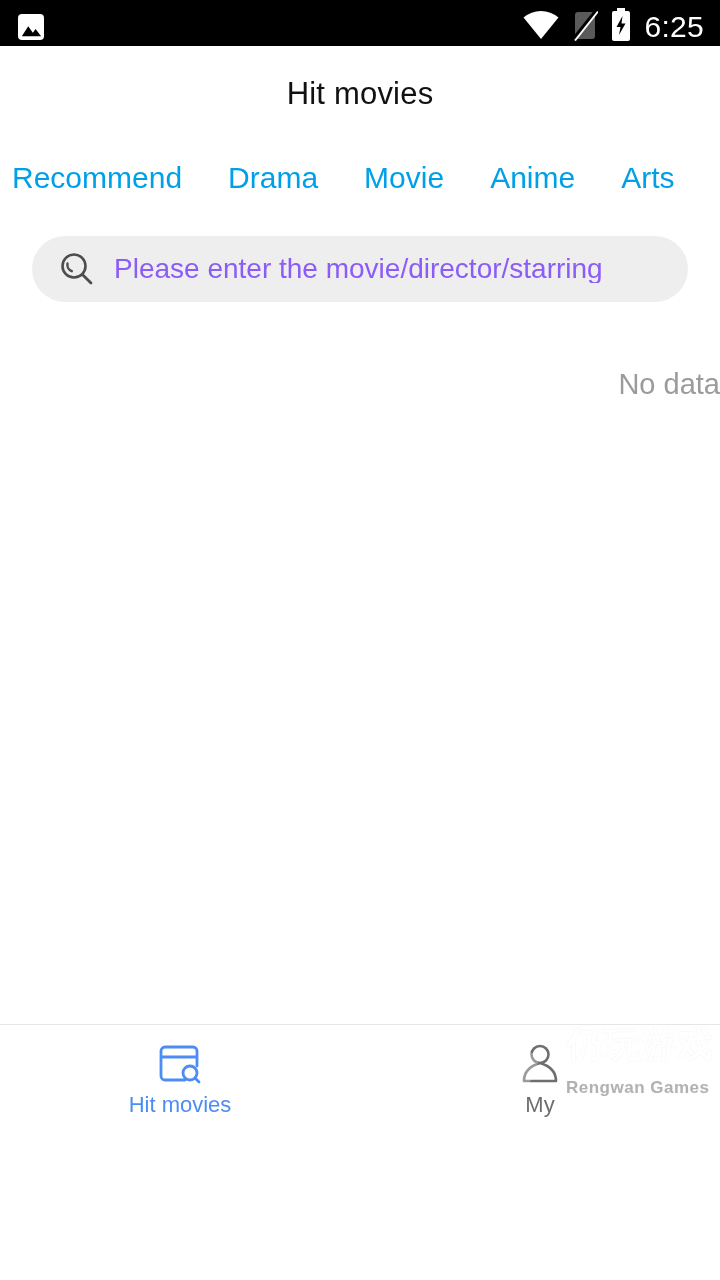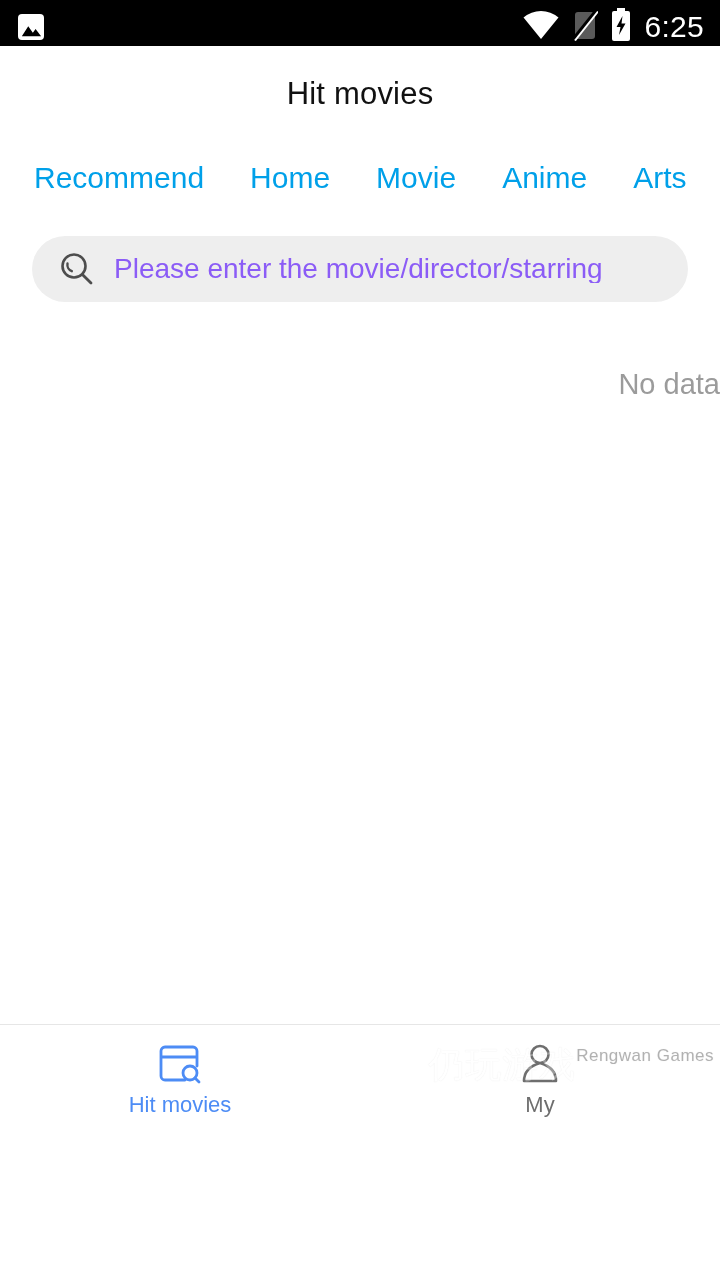--- a/index.html
+++ b/index.html
@@ -53,21 +53,21 @@
     color: #111111;
     font-weight: 400;
     letter-spacing: 0.2px;
   }
 
   
   .tabs {
     height: 72px;
     display: flex;
     align-items: center;
-    padding-left: 34px;
+    padding-left: 12px;
     background: #ffffff;
     overflow: hidden;
     white-space: nowrap;
   }
   .tab {
     color: #00a0e9;
     font-size: 30px;
     margin-right: 46px;
     flex: 0 0 auto;
     line-height: 1;
@@ -142,21 +142,21 @@
     position: absolute;
     right: 6px;
     bottom: 36px;
     display: flex;
     align-items: center;
     gap: 10px;
     opacity: 0.30;
     pointer-events: none;
   }
   .wm-logo { width: 74px; height: 62px; flex: 0 0 auto; }
-  .wm-text { display: flex; flex-direction: row; gap: 0; }
+  .wm-text { display: flex; flex-direction: column; gap: 16px; font-weight: bold; }
   .wm-cn {
     font-size: 36px;
     color: #ffffff;
     letter-spacing: 1px;
     line-height: 1;
     text-shadow: 0 0 1px rgba(120,120,120,0.55);
   }
   .wm-en {
     font-size: 17px;
     color: #000000;
@@ -199,21 +199,21 @@
     <span class="status-time">6:25</span>
   </div>
 </div>
 
 <div class="header">
   <div class="header-title">Hit movies</div>
 </div>
 
 <div class="tabs">
   <div class="tab">Recommend</div>
-  <div class="tab">Home</div>
+  <div class="tab">Drama</div>
   <div class="tab">Movie</div>
   <div class="tab">Anime</div>
   <div class="tab">Arts</div>
 </div>
 
 <div class="search-wrap">
   <div class="search-box">
     <span class="search-icon">
       <svg viewBox="0 0 38 38" width="38" height="38" aria-hidden="true">
         <circle cx="16" cy="16" r="11.5" fill="none" stroke="#4d4d4d" stroke-width="2.6"></circle>

